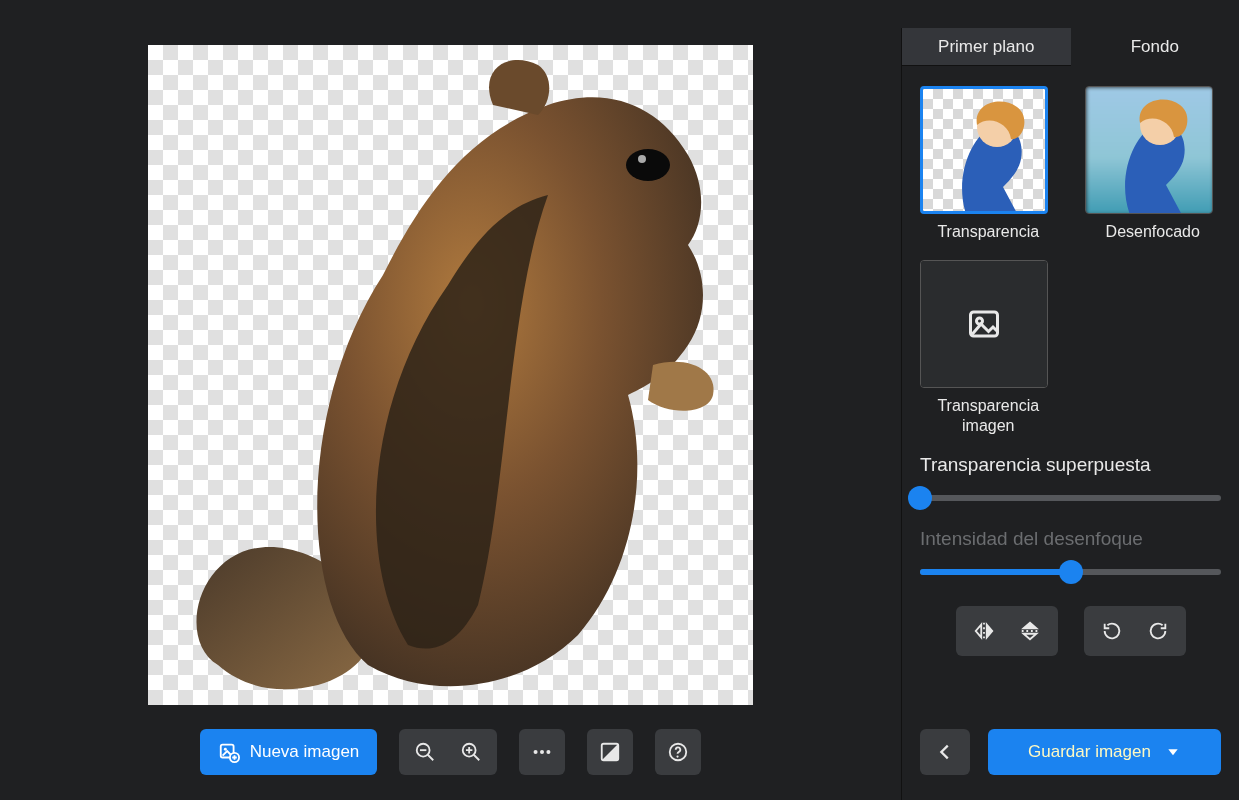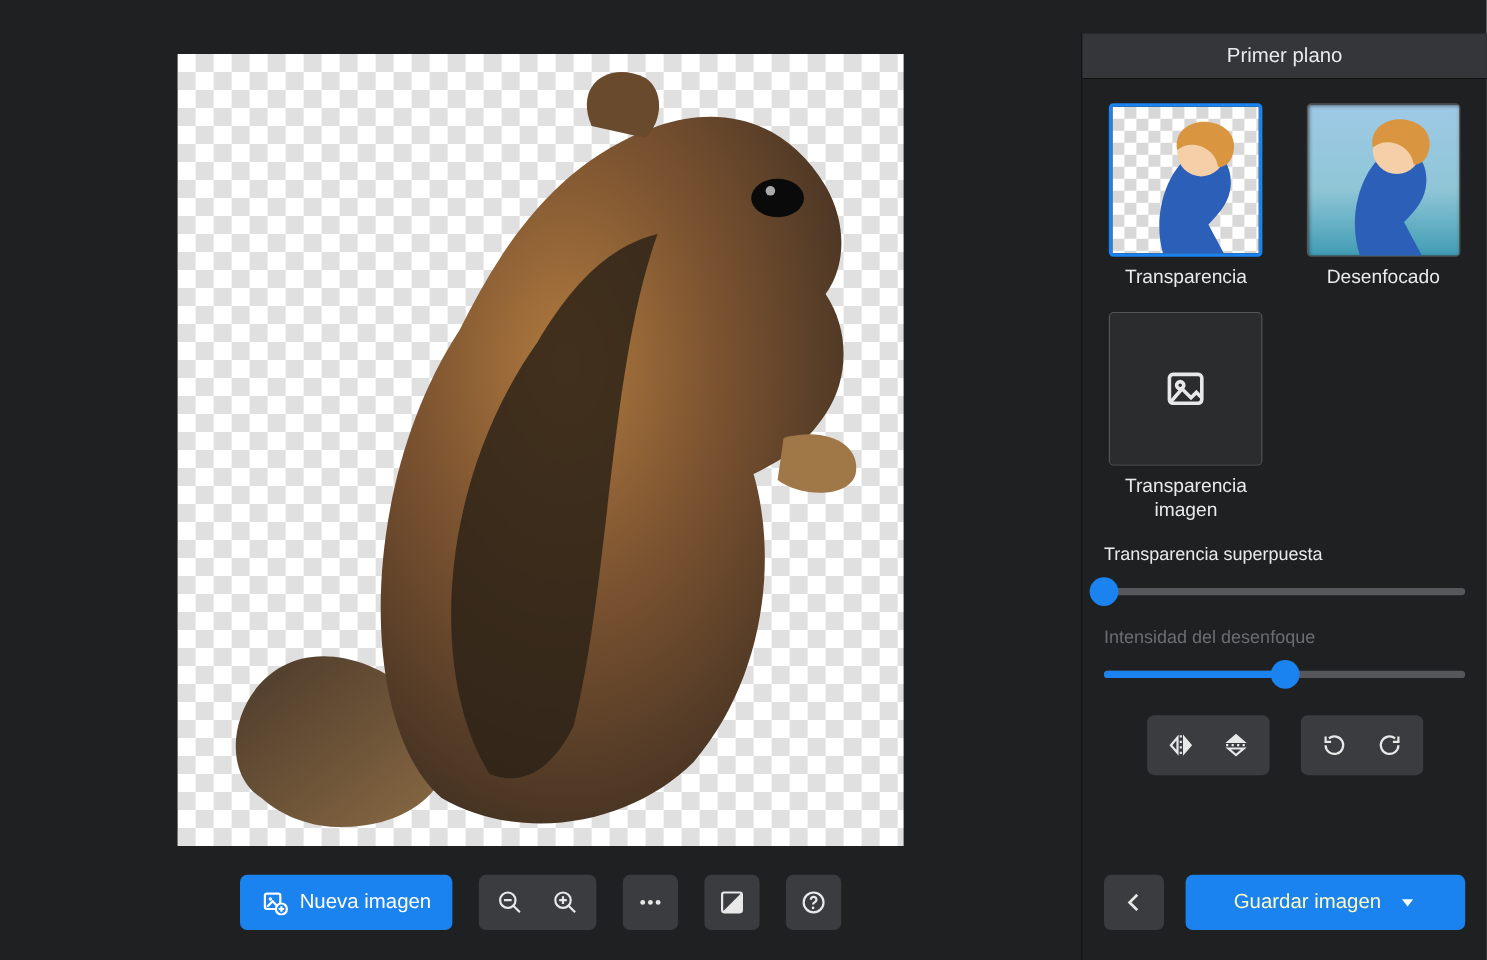--- a/index.html
+++ b/index.html
@@ -38,30 +38,30 @@
   .icon { width:22px; height:22px; display:inline-block; }
   .icon svg { width:100%; height:100%; }
 
   .side-panel { width:338px; background:#1f2022; border-left:1px solid #111; display:flex; flex-direction:column;margin-top:28px; }
   .tabs { height:38px; display:flex; }
   .tab { flex:1; display:flex; align-items:center; justify-content:center; color:#e9e9e9; font-size:17px; cursor:pointer; }
   .tab.inactive { background:#34363a; border-bottom:1px solid #111; }
 
   .panel-body { flex:1; padding:20px 18px 0 18px; display:flex; flex-direction:column; gap:18px; overflow:hidden; }
   .thumb-grid { display:grid; grid-template-columns:1fr 1fr; gap:18px 28px; }
-  .thumb-cell { display:flex; flex-direction:column; align-items:center; gap:8px; }
+  .thumb-cell { display:flex; flex-direction:column; gap:8px; }
   .thumb { width:128px; height:128px; border-radius:4px; border:1px solid #555; position:relative; overflow:hidden; cursor:pointer; }
   .thumb.selected { border:3px solid #1b83f0; }
   .thumb-label { color:#e9e9e9; font-size:16px; text-align:center; line-height:1.25; }
   .thumb .checker { position:absolute; inset:0; background:conic-gradient(#d8d8d8 25%, #fff 0 50%, #d8d8d8 0 75%, #fff 0) 0 0/20px 20px; }
   .thumb .scene { position:absolute; inset:0; }
   .thumb .imgph { position:absolute; inset:0; display:flex; align-items:center; justify-content:center; background:#2a2c2e; }
 
   .slider-block { display:flex; flex-direction:column; gap:10px; }
-  .slider-label { color:#e9e9e9; font-size:15px; }
+  .slider-label { color:#e9e9e9; font-size:19px; }
   .slider-label.dim { color:#6b6d70; }
   .slider { position:relative; height:24px; }
   .track { position:absolute; left:0; right:0; top:50%; height:6px; transform:translateY(-50%); background:#55575b; border-radius:3px; }
   .track-fill { position:absolute; left:0; top:50%; height:6px; transform:translateY(-50%); background:#1b83f0; border-radius:3px; }
   .thumb-dot { position:absolute; top:50%; width:24px; height:24px; background:#1b83f0; border-radius:50%; transform:translate(-50%,-50%); }
 
   .tool-row { display:flex; gap:26px; justify-content:center; margin-top:4px; }
   .tool-pair { background:#3a3c3f; border-radius:6px; height:50px; display:inline-flex; align-items:center; padding:0 10px; gap:10px; }
   .tool-pair .seg { width:36px; height:36px; display:inline-flex; align-items:center; justify-content:center; cursor:pointer; }
 
@@ -175,20 +175,21 @@
                 <circle cx="11.5" cy="17" r="1.2" fill="#e8e8e8" stroke="none"></circle>
               </svg>
           </span>
         </button>
       </div>
     </div>
 
     <div class="side-panel">
       <div class="tabs">
         <div class="tab inactive">Primer plano</div>
+        <div class="tab">Fondo</div>
       </div>
 
       <div class="panel-body">
         <div class="thumb-grid">
 
           <div class="thumb-cell">
             <div class="thumb selected">
               <div class="checker"></div>
               <div class="scene">
                 <svg viewBox="0 0 128 128" width="128" height="128">

